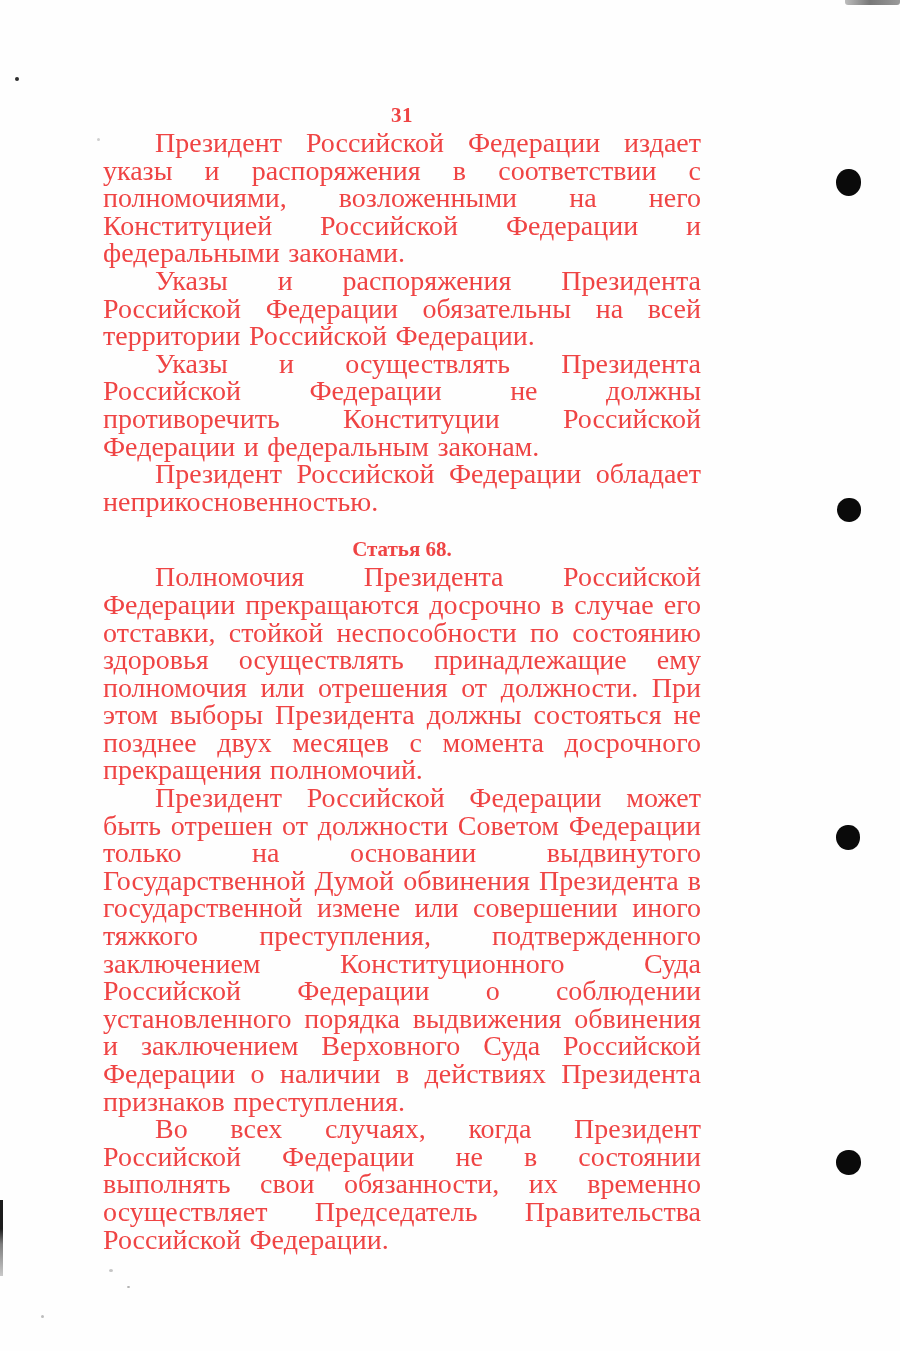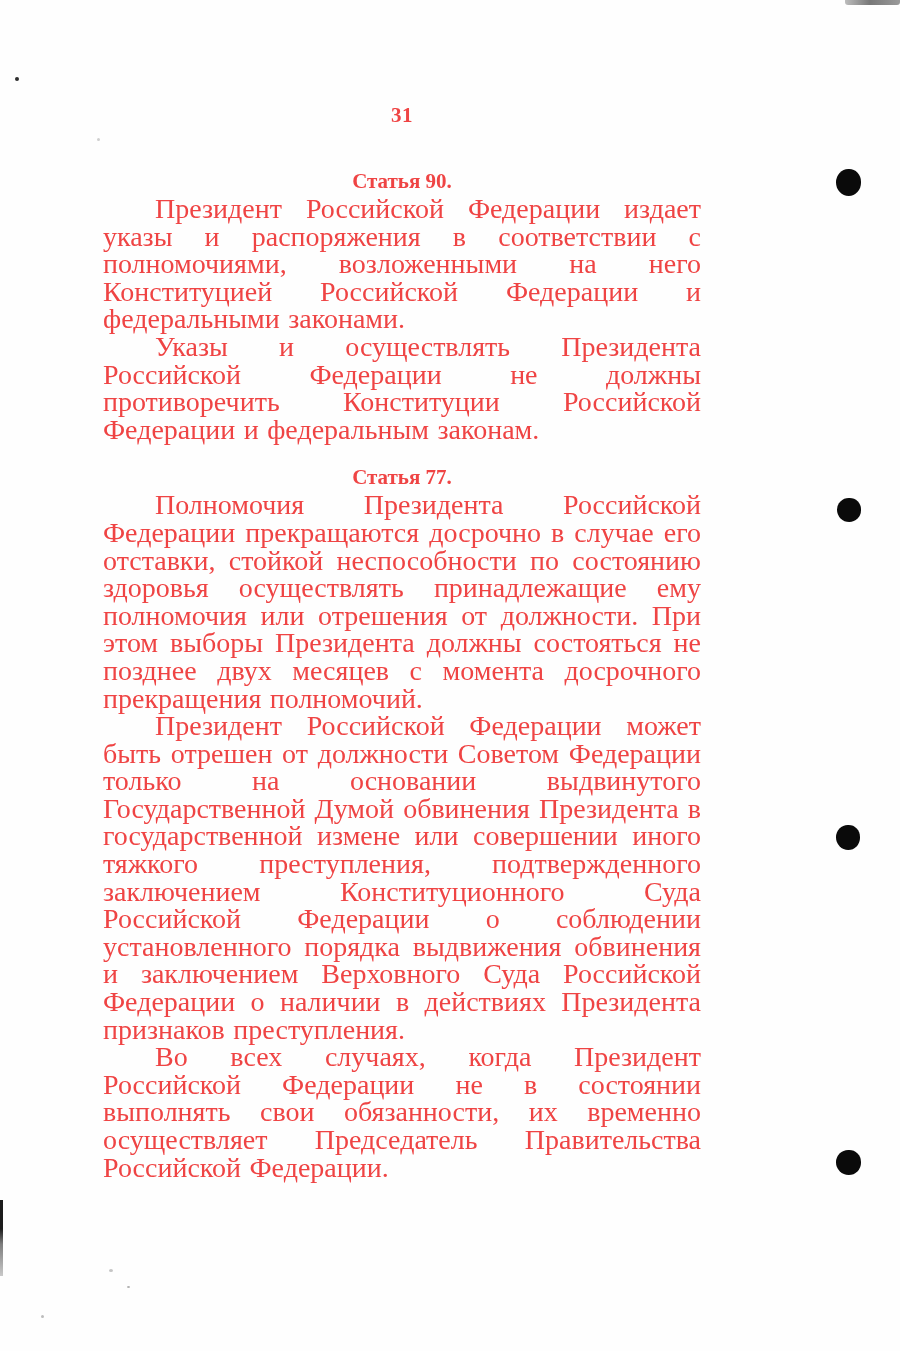--- a/index.html
+++ b/index.html
@@ -79,26 +79,27 @@
 </style>
 </head>
 <body>
 
 <div class="page">
 
   <div class="content">
 
     <div class="page-number">31</div>
 
-    <div class="article-heading heading-90">Статья 90.</div>
     <p class="body-par">Президент Российской Федерации издает указы и распоряжения в соответствии с полномочиями, возложенными на него Конституцией Российской Федерации и федеральными законами.</p>
+    <p class="body-par">Указы и распоряжения Президента Российской Федерации обязательны на всей территории Российской Федерации.</p>
     <p class="body-par">Указы и осуществлять Президента Российской Федерации не должны противоречить Конституции Российской Федерации и федеральным законам.</p>
 
+    <p class="body-par">Президент Российской Федерации обладает неприкосновенностью.</p>
 
-    <div class="article-heading heading-92">Статья 77.</div>
+    <div class="article-heading heading-92">Статья 68.</div>
     <p class="body-par">Полномочия Президента Российской Федерации прекращаются досрочно в случае его отставки, стойкой неспособности по состоянию здоровья осуществлять принадлежащие ему полномочия или отрешения от должности. При этом выборы Президента должны состояться не позднее двух месяцев с момента досрочного прекращения полномочий.</p>
     <p class="body-par">Президент Российской Федерации может быть отрешен от должности Советом Федерации только на основании выдвинутого Государственной Думой обвинения Президента в государственной измене или совершении иного тяжкого преступления, подтвержденного заключением Конституционного Суда Российской Федерации о соблюдении установленного порядка выдвижения обвинения и заключением Верховного Суда Российской Федерации о наличии в действиях Президента признаков преступления.</p>
     <p class="body-par">Во всех случаях, когда Президент Российской Федерации не в состоянии выполнять свои обязанности, их временно осуществляет Председатель Правительства Российской Федерации.</p>
 
   </div>
 
   <div class="ink-dot dot-1"></div>
   <div class="ink-dot dot-2"></div>
   <div class="ink-dot dot-3"></div>
   <div class="ink-dot dot-4"></div>

